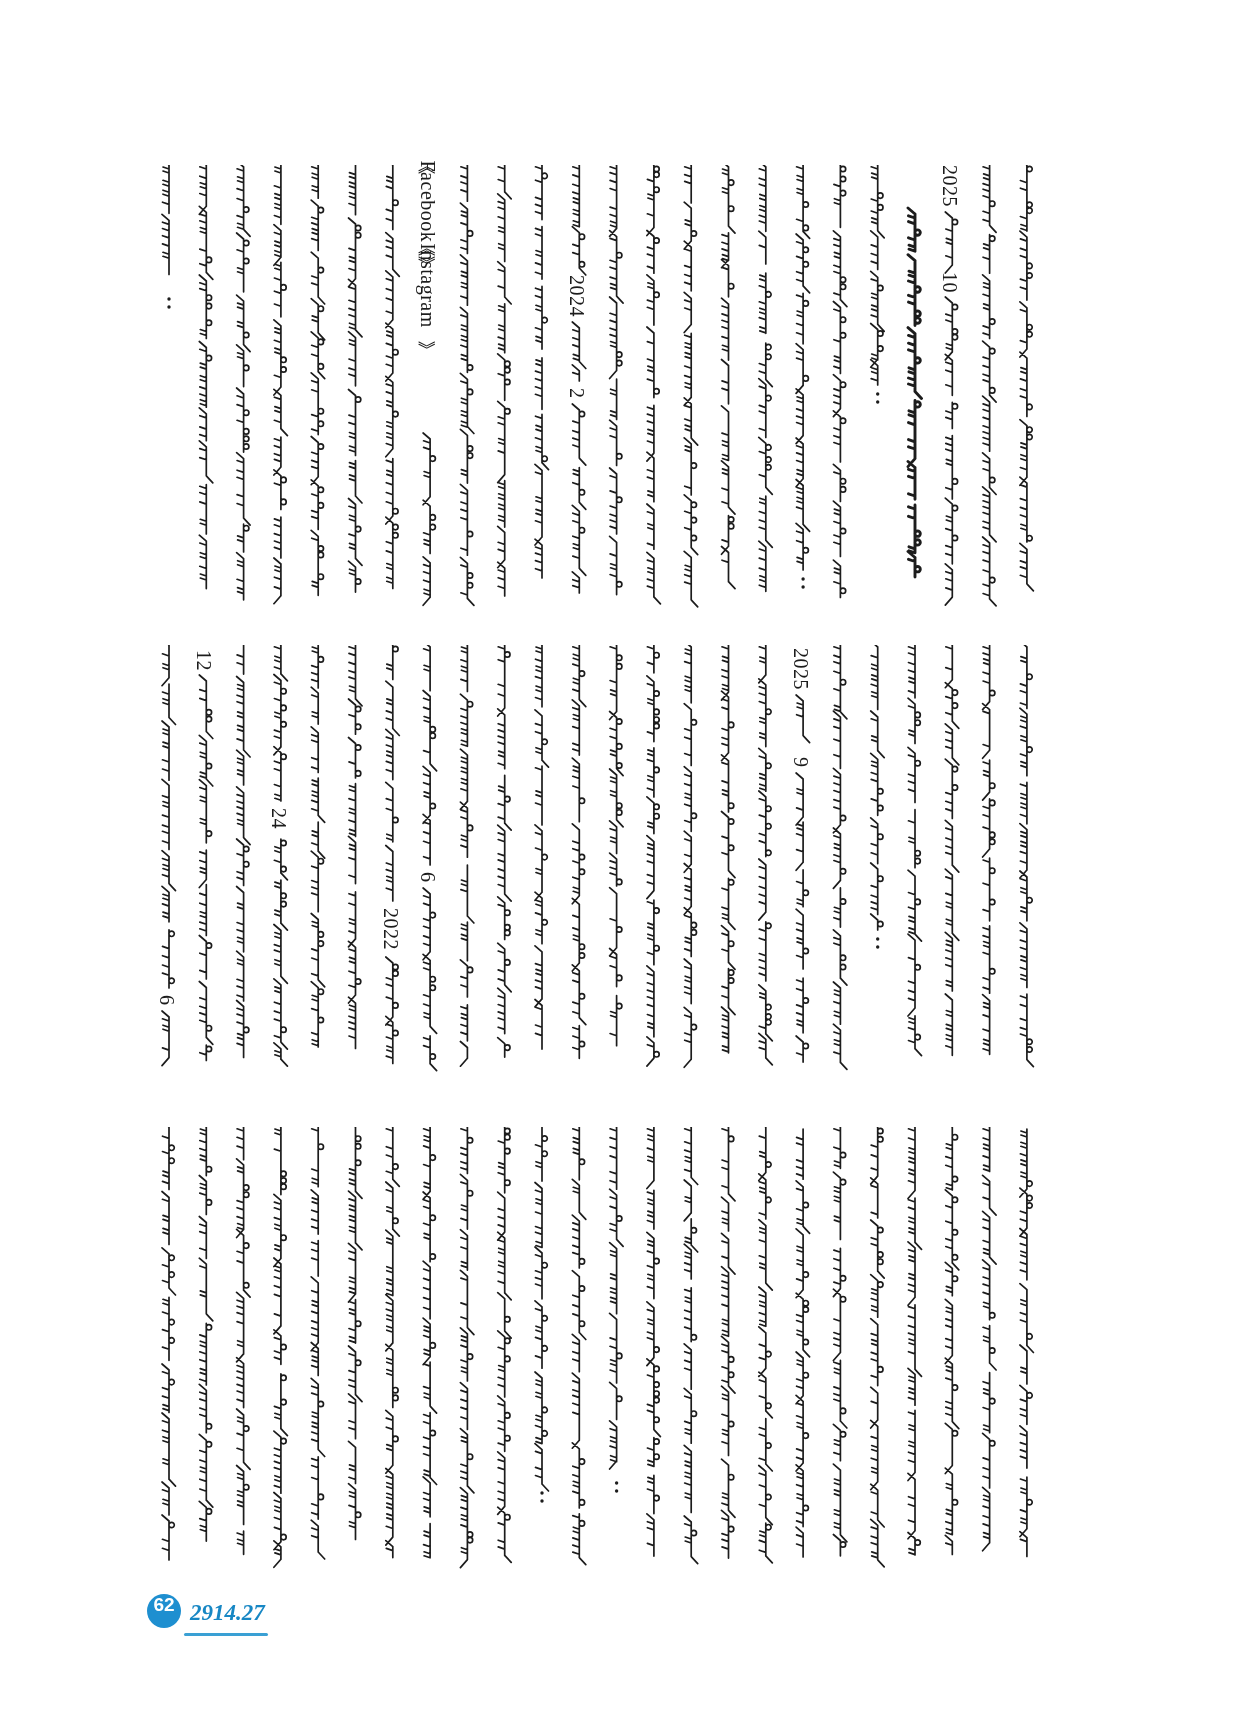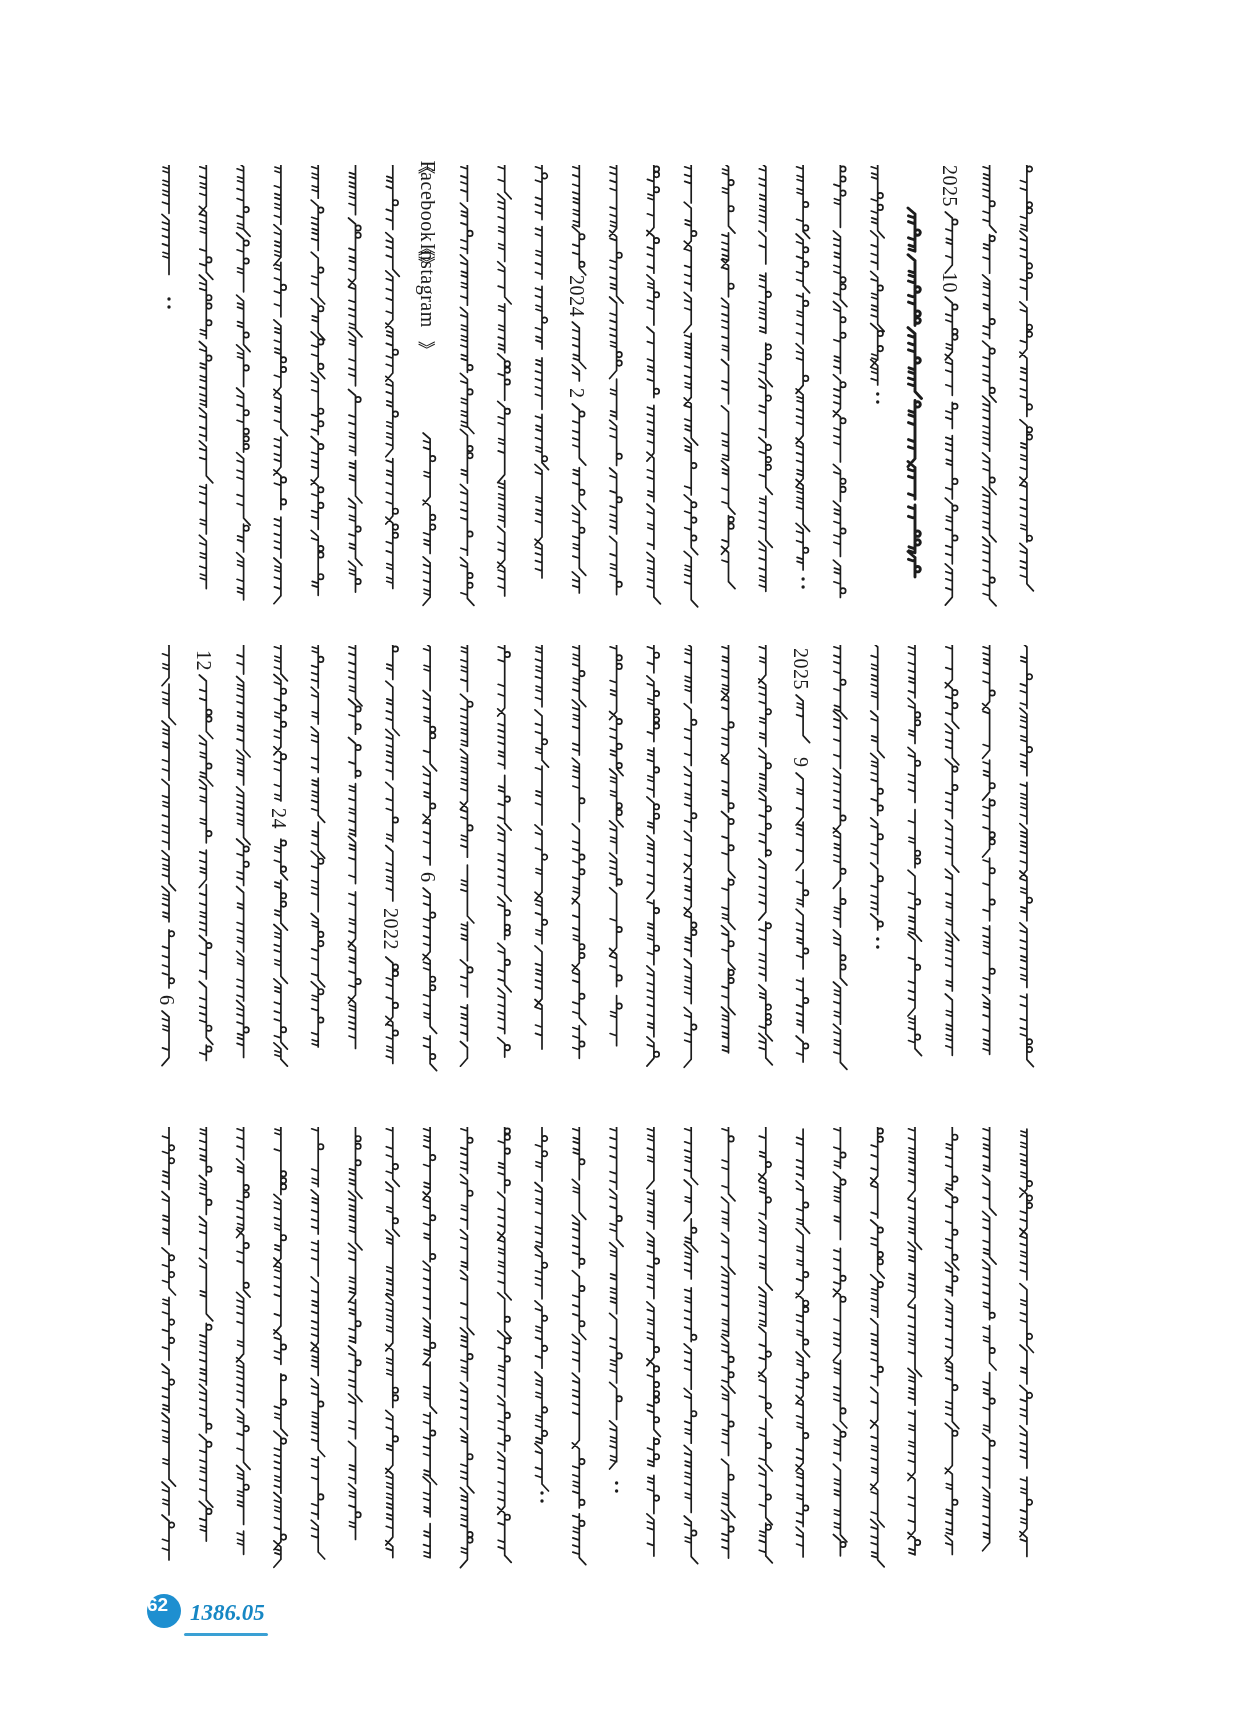--- a/index.html
+++ b/index.html
@@ -12,38 +12,38 @@
     text-orientation:mixed;
     font-family:"Liberation Serif","DejaVu Sans",serif;
     font-size:20px;
     line-height:1.1;
     letter-spacing:0.5px;
     color:#1c1c1c;
     white-space:nowrap;
   }
   .badge{
     position:absolute;left:147px;top:1594px;width:34px;height:34px;
-    border-radius:50%;text-align:left;line-height:34px;
+    border-radius:50%;text-align:center;line-height:34px;
     font:700 19px "Liberation Sans",sans-serif;color:#ffffff;
   }
   .issue{
     position:absolute;left:190px;top:1600px;
     font:italic 700 23px "Liberation Serif",serif;
   }
   .issue-underline{
     position:absolute;left:184px;top:1633px;width:84px;height:3px;border-radius:2px;
   }
 </style>
 </head>
 <body>
 
 <div class="page" style="width: 1257px; height: 1718px; background: rgb(255, 255, 255);">
   <div>
     <div class="badge" style="background: rgb(30, 143, 208);"><span>62</span></div>
-    <div class="issue" style="color: rgb(23, 135, 196);">1386.05</div>
+    <div class="issue" style="color: rgb(23, 135, 196);">2914.27</div>
     <div class="issue-underline" style="background: rgb(58, 160, 212);"></div>
   </div>
 <div class="band" style="top: 165px; height: 435px;">
       <svg width="1257" height="465">
         <g>
           <path d="M162 -6.0 L169 0.0 M169 0.0 L169 48.3 M169 4.0 L163 2.0 M169 8.0 L163 6.0 M169 17.3 L163 15.3 M169 21.3 L163 19.3 M169 27.2 L163 25.2 M169 31.2 L163 29.2 M169 39.4 L162.5 37.2 M162 49.4 L169 55.4 M169 55.4 L169 109.5 M169 59.4 L162.5 57.2 M169 65.7 L162.5 63.5 M169 72.9 L162.5 70.7 M169 81.1 L162.5 78.9 M169 89.3 L163 87.3 M169 93.3 L163 91.3 " fill="none" stroke="#1c1c1c" stroke-width="1.7" stroke-linecap="round"></path>
           <circle cx="169" cy="134.0" r="1.7" fill="#1c1c1c"></circle>
           <circle cx="169" cy="142.0" r="1.7" fill="#1c1c1c"></circle>
         </g>
         <g>

